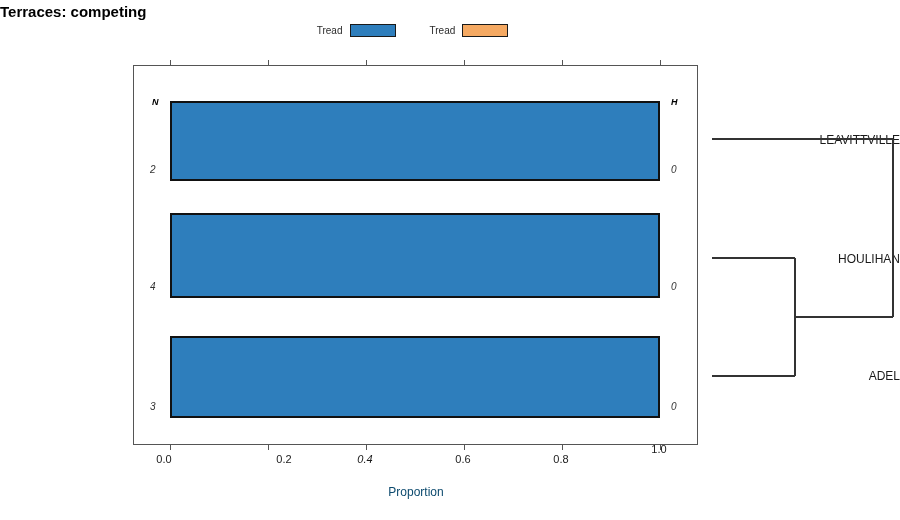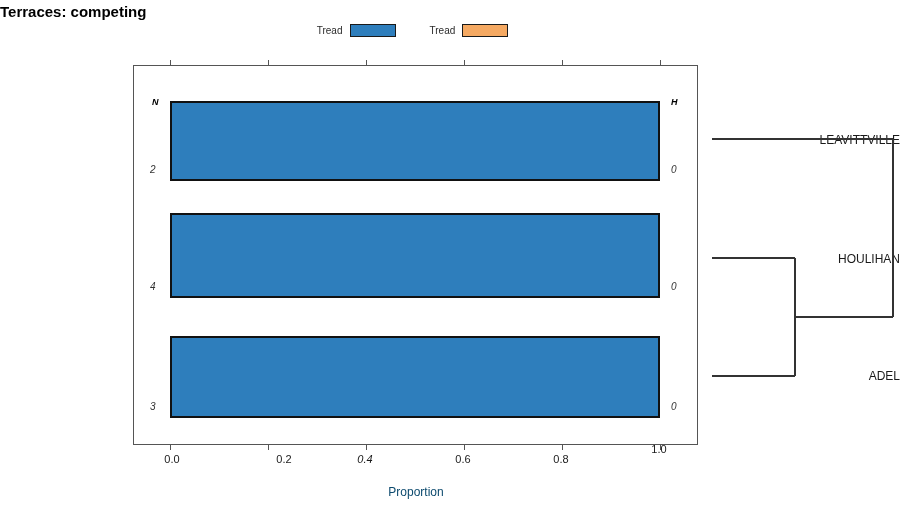--- a/index.html
+++ b/index.html
@@ -192,21 +192,21 @@
 
     <div class="bar" id="bar-1" style="left: 36px; top: 147px; width: 490px; height: 85px; background: rgb(46, 126, 188);"></div>
     <div class="corner-value" style="left:16px; top:215px;">4</div>
     <div class="corner-value" style="left:537px; top:215px;">0</div>
 
     <div class="bar" id="bar-2" style="left: 36px; top: 270px; width: 490px; height: 82px; background: rgb(46, 126, 188);"></div>
     <div class="corner-value" style="left:16px; top:335px;">3</div>
     <div class="corner-value" style="left:537px; top:335px;">0</div>
   </div>
 
-  <div class="axis-ticklabel" style="left:172px; top:453px;">0.0</div>
+  <div class="axis-ticklabel" style="left:164px; top:453px;">0.0</div>
   <div class="axis-ticklabel" style="left:267px; top:453px;margin-left:17px;">0.2</div>
   <div class="axis-ticklabel" style="left:365px; top:453px;font-style:italic;">0.4</div>
   <div class="axis-ticklabel" style="left:463px; top:453px;">0.6</div>
   <div class="axis-ticklabel" style="left:561px; top:453px;">0.8</div>
   <div class="axis-ticklabel" style="left:659px; top:443px;">1.0</div>
 
   <div class="axis-title">Proportion</div>
 
   <div class="dendro">
     <svg width="200" height="380" viewBox="0 0 200 380">

